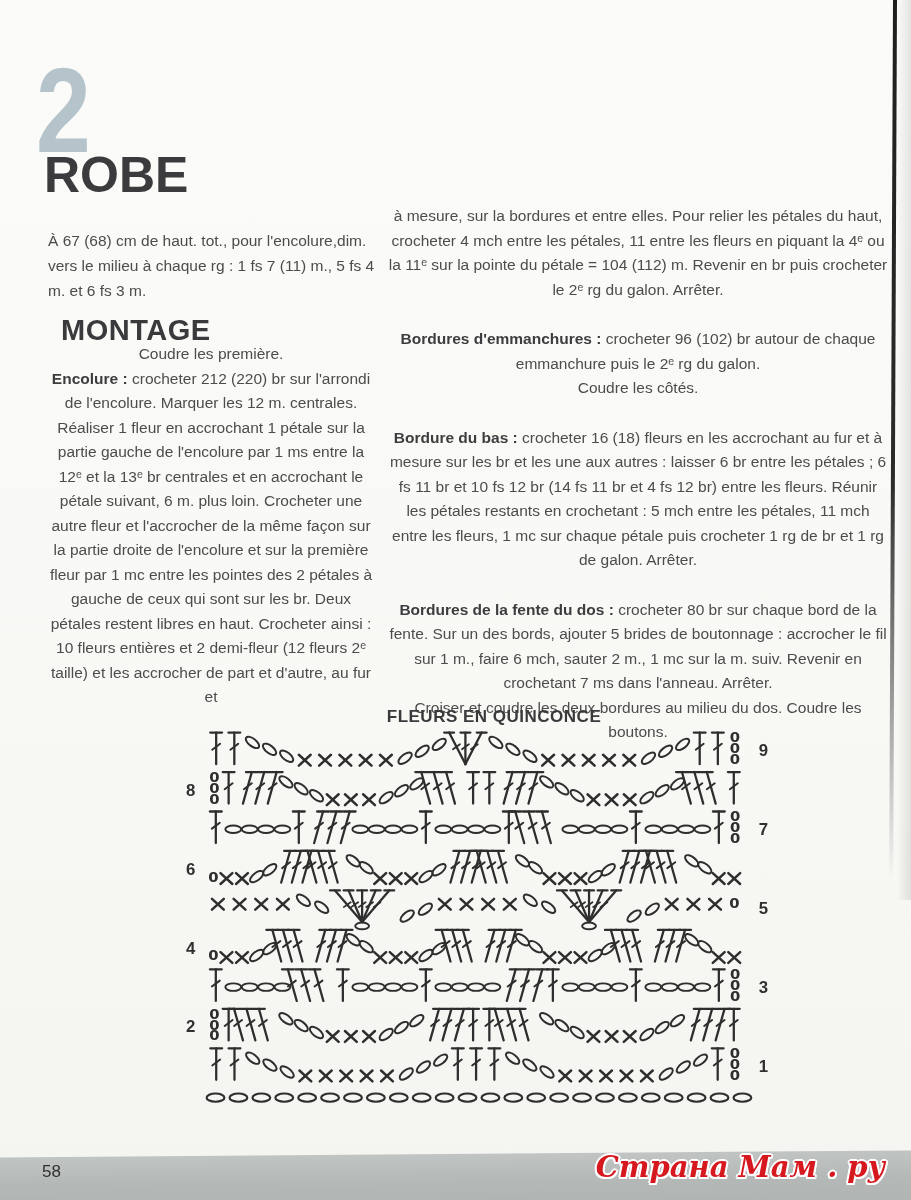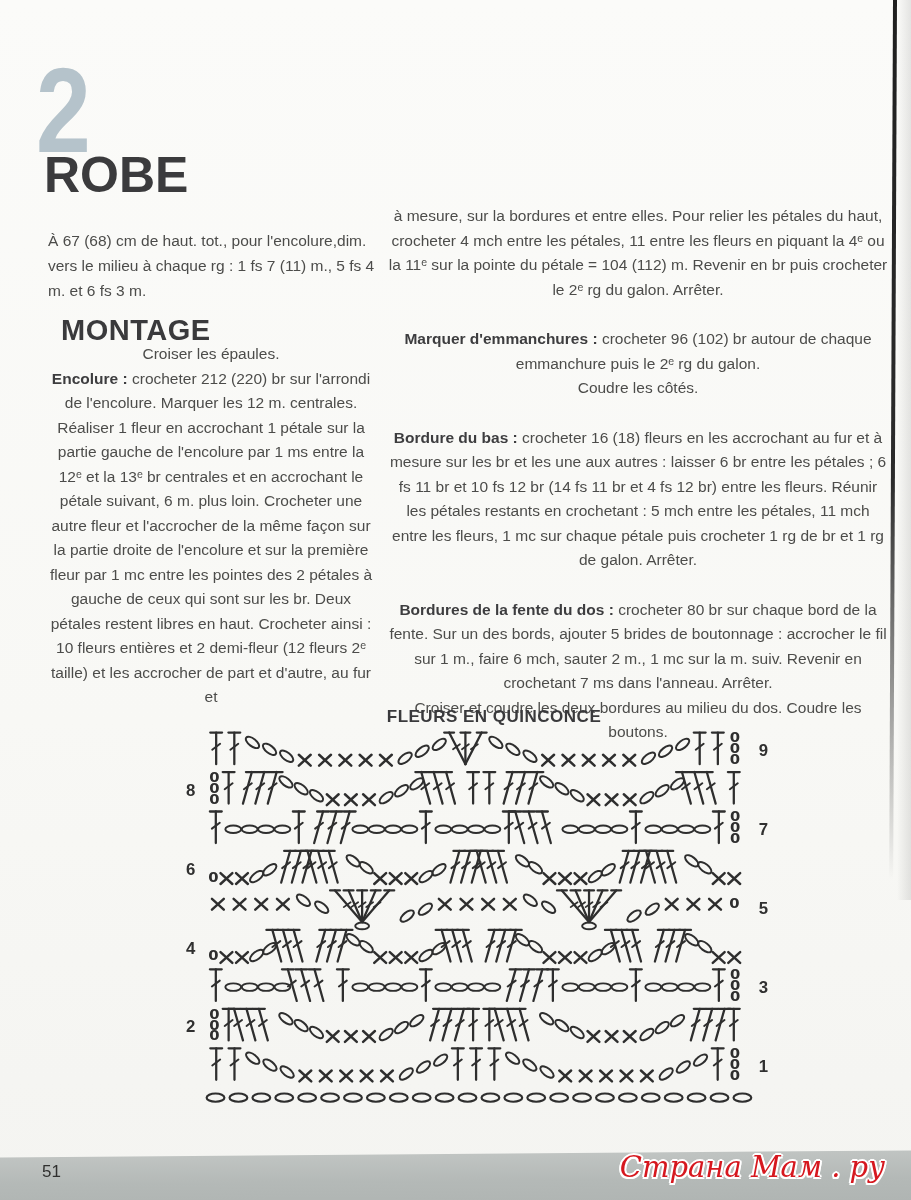--- a/index.html
+++ b/index.html
@@ -21,21 +21,21 @@
 
   .diagram-heading{position:absolute;left:330px;top:693px;width:300px;text-align:center;
     font-size:17px;font-weight:700;color:#3a3a3c;letter-spacing:.5px;margin:14px;}
   .diagram-wrap{position:absolute;left:180px;top:724px;width:592px;height:396px;}
 
   .footer-band{position:absolute;left:-12px;top:1154px;width:940px;height:60px;
     background:linear-gradient(180deg,#c0c4c2 0%,#b4b9b7 45%,#aeb3b1 100%);
     transform:rotate(-0.45deg);}
   .page-num{position:absolute;left:42px;top:1162px;font-size:17px;color:#30302f;font-weight:400;z-index:3;}
   .watermark{position:absolute;right:26px;top:1150px;z-index:3;
-    font-family:"DejaVu Serif","Liberation Serif",serif;font-style:italic;font-weight:400;
+    font-family:"DejaVu Serif","Liberation Serif",serif;font-style:italic;font-weight:700;
     font-size:29px;color:#d6181f;
     text-shadow:-2px 0 0 #fff,2px 0 0 #fff,0 -2px 0 #fff,0 2px 0 #fff,-1.5px -1.5px 0 #fff,1.5px -1.5px 0 #fff,-1.5px 1.5px 0 #fff,1.5px 1.5px 0 #fff;}
   .edge-line{position:absolute;right:14px;top:0;width:4px;height:880px;z-index:2;
     background:linear-gradient(180deg,#1f1f1f 0%,#2c2c2c 55%,rgba(60,60,60,0) 100%);
     transform:rotate(.25deg);transform-origin:top;}
   .edge-soft{position:absolute;right:0;top:0;width:14px;height:900px;
     background:linear-gradient(90deg,rgba(0,0,0,0) 0%,rgba(120,120,120,.18) 100%);}
 </style>
 </head>
 <body>
@@ -43,26 +43,26 @@
 <div id="page">
 
   <div class="numeral">2</div>
   <h1 class="title">ROBE</h1>
 
   <p class="intro">À 67 (68) cm de haut. tot., pour l'encolure,dim. vers le milieu à chaque rg : 1 fs 7  (11) m., 5 fs 4 m. et 6 fs 3 m.</p>
 
   <h2 class="montage">MONTAGE</h2>
 
   <div class="col col-left" id="col-left">
-      <p class="para"><span>Croiser les épaules.</span></p>
+      <p class="para"><span>Coudre les première.</span></p>
       <p class="para"><b>Encolure : </b><span>crocheter 212 (220) br sur l'arrondi de l'encolure. Marquer les 12 m. centrales. Réaliser 1 fleur en accrochant 1 pétale sur la partie gauche de l'encolure par 1 ms entre la 12ᵉ et la 13ᵉ br centrales et en accrochant le pétale suivant, 6 m. plus loin. Crocheter une autre fleur et l'accrocher de la même façon sur la partie droite de l'encolure et sur la première fleur par 1 mc entre les pointes des 2 pétales à gauche de ceux qui sont sur les br. Deux pétales restent libres en haut. Crocheter ainsi : 10 fleurs entières et 2 demi-fleur (12 fleurs 2ᵉ taille) et les accrocher de part et d'autre, au fur et</span></p>
     </div>
   <div class="col col-right" id="col-right">
       <p class="para"><span>à mesure, sur la bordures et entre elles. Pour relier les pétales du haut, crocheter 4 mch entre les pétales, 11 entre les fleurs en piquant la 4ᵉ ou la 11ᵉ sur la pointe du pétale = 104 (112) m. Revenir en br puis crocheter le 2ᵉ rg du galon. Arrêter.</span></p>
-      <p class="para"><b>Marquer d'emmanchures : </b><span>crocheter 96 (102) br autour de chaque emmanchure puis le 2ᵉ rg du galon.
+      <p class="para"><b>Bordures d'emmanchures : </b><span>crocheter 96 (102) br autour de chaque emmanchure puis le 2ᵉ rg du galon.
 Coudre les côtés.</span></p>
       <p class="para"><b>Bordure du bas : </b><span>crocheter 16 (18) fleurs en les accrochant au fur et à mesure sur les br et les une aux autres : laisser 6 br entre les pétales ; 6 fs 11 br et 10 fs 12 br (14 fs 11 br et 4 fs 12 br) entre les fleurs. Réunir les pétales restants en crochetant : 5 mch entre les pétales, 11 mch entre les fleurs, 1 mc sur chaque pétale puis crocheter 1 rg de br et 1 rg de galon. Arrêter.</span></p>
       <p class="para"><b>Bordures de la fente du dos : </b><span>crocheter 80 br sur chaque bord de la fente. Sur un des bords, ajouter 5 brides de boutonnage : accrocher le fil sur 1 m., faire 6 mch, sauter 2 m., 1 mc sur la m. suiv. Revenir en crochetant 7 ms dans l'anneau. Arrêter.
 Croiser et coudre les deux bordures au milieu du dos. Coudre les boutons.</span></p>
     </div>
 
   <h3 class="diagram-heading">FLEURS EN QUINCONCE</h3>
 
   <div class="diagram-wrap">
     <svg id="chart-svg" width="592" height="396" viewBox="0 0 600 400">
@@ -1049,16 +1049,16 @@
         <ellipse cx="523.5652173913043" cy="378" rx="9" ry="4.2" fill="none" stroke="#2e2e2e" stroke-width="2.2"></ellipse>
         <ellipse cx="546.7826086956521" cy="378" rx="9" ry="4.2" fill="none" stroke="#2e2e2e" stroke-width="2.2"></ellipse>
         <ellipse cx="570" cy="378" rx="9" ry="4.2" fill="none" stroke="#2e2e2e" stroke-width="2.2"></ellipse>
       </svg>
   </div>
 
   <div class="edge-soft"></div>
   <div class="edge-line"></div>
 
   <div class="footer-band"></div>
-  <div class="page-num">51</div>
+  <div class="page-num">58</div>
   <div class="watermark">Страна Мам . ру</div>
 
 </div>
 
 </body></html>

